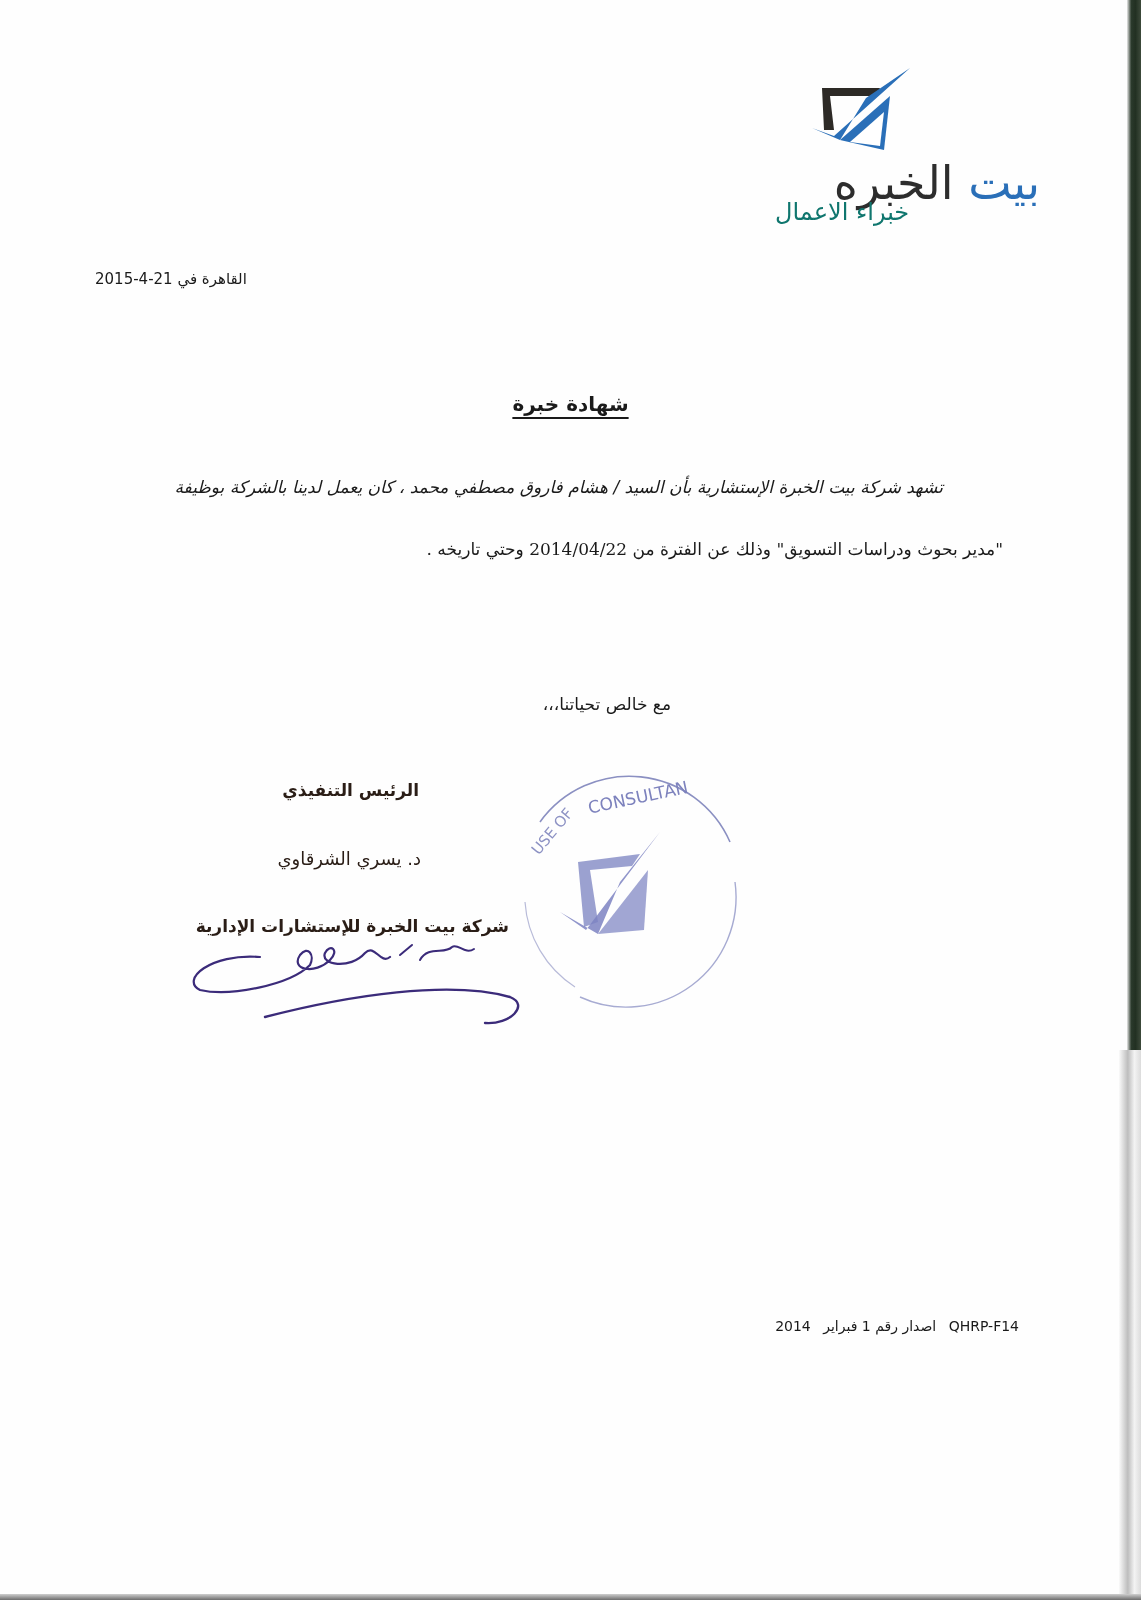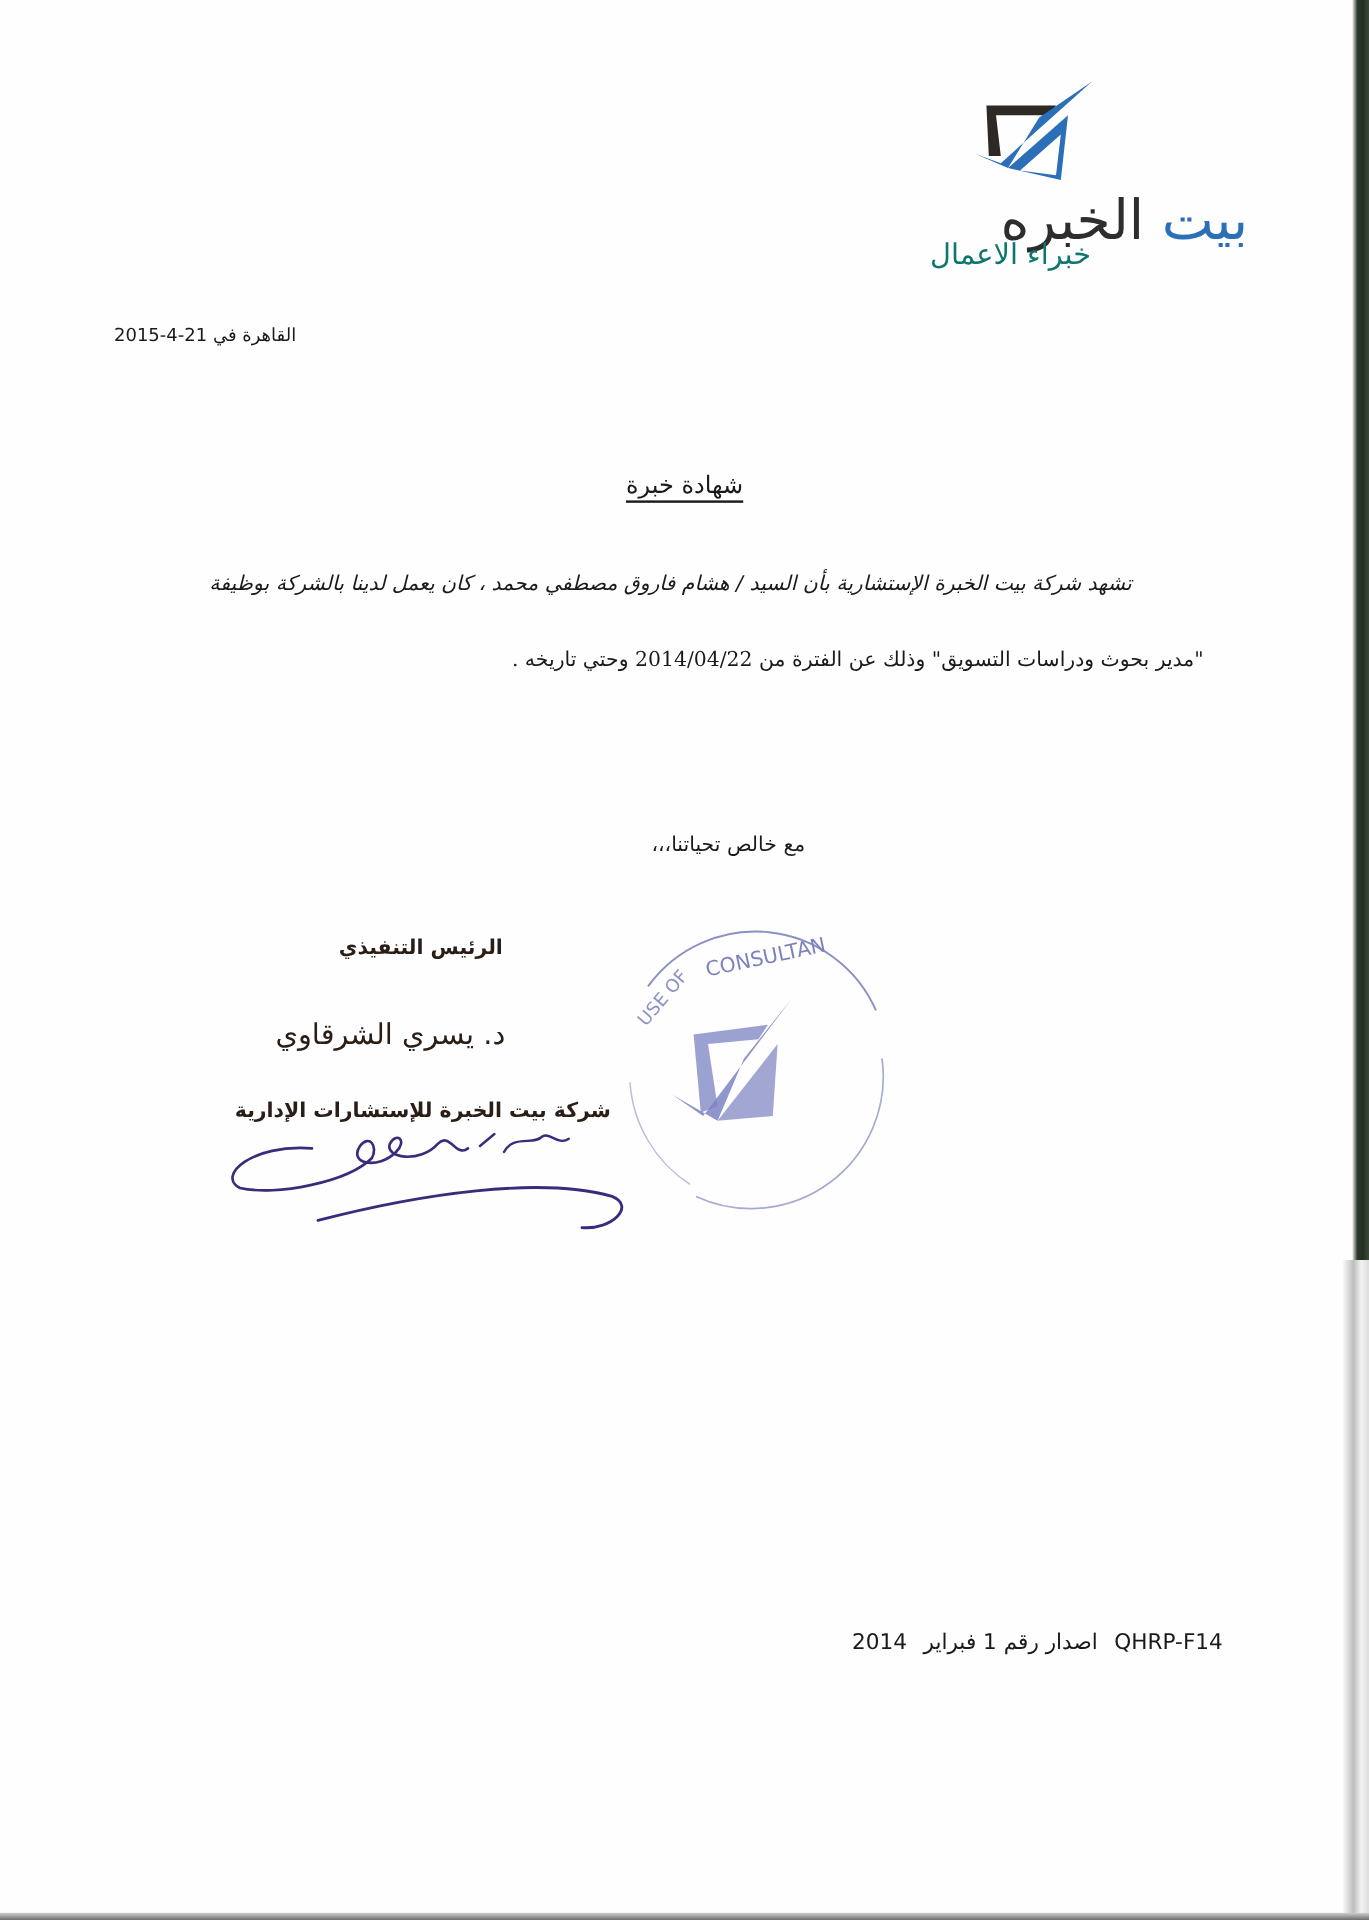--- a/index.html
+++ b/index.html
@@ -32,37 +32,37 @@
     color: #2d2d2d; font-family: "DejaVu Sans", sans-serif; white-space: nowrap;
   }
   .logo-name .blue { color: #2a6fb8; margin-top: 24px; }
   .logo-tagline {
     position: absolute; left: 95px; top: 130px; font-size: 24px; color: #0f766e; white-space: nowrap;
   }
 
   .date-line { position: absolute; left: 95px; top: 270px; font-size: 15px; white-space: nowrap; }
   .title {
     position: absolute; left: 0; width: 1141px; top: 392px; text-align: center;
-    font-size: 20px; font-weight: normal; text-decoration: underline; text-underline-offset: 6px;
+    font-size: 20px; font-weight: bold; text-decoration: underline; text-underline-offset: 6px;
   }
   .para { position: absolute; font-size: 17px; white-space: nowrap; }
   .line1 { left: 112px; right: 198px; top: 477px; text-align: justify; font-style: italic; }
   .line2 { right: 138px; top: 539px; font-family: "DejaVu Serif", serif; font-size: 17px; }
   .line3 { right: 138px; top: 617px; }
   .line4 { right: 470px; top: 694px; }
 
   .sig-block { position: absolute; font-weight: bold; font-size: 17px; white-space: nowrap; color: #2a1d16; }
   .sig-title { right: 722px; top: 780px; }
-  .sig-name { right: 720px; top: 848px; font-weight: normal; font-size: 24px; }
+  .sig-name { right: 720px; top: 848px; font-weight: normal; font-size: 18px; }
   .sig-company { right: 632px; top: 916px; text-align: right; }
 
   .signature { position: absolute; left: 190px; top: 935px; }
   .stamp { position: absolute; left: 520px; top: 762px; }
 
-  .footer { position: absolute; right: 122px; top: 1358px; font-size: 18px; white-space: nowrap; }
+  .footer { position: absolute; right: 122px; top: 1318px; font-size: 14px; white-space: nowrap; }
   .footer span { margin-left: 8px; }
 </style>
 </head>
 <body>
 
 <div class="page">
 
   <div class="edge-right"></div>
   <div class="edge-right-lower"></div>
   <div class="edge-bottom"></div>

